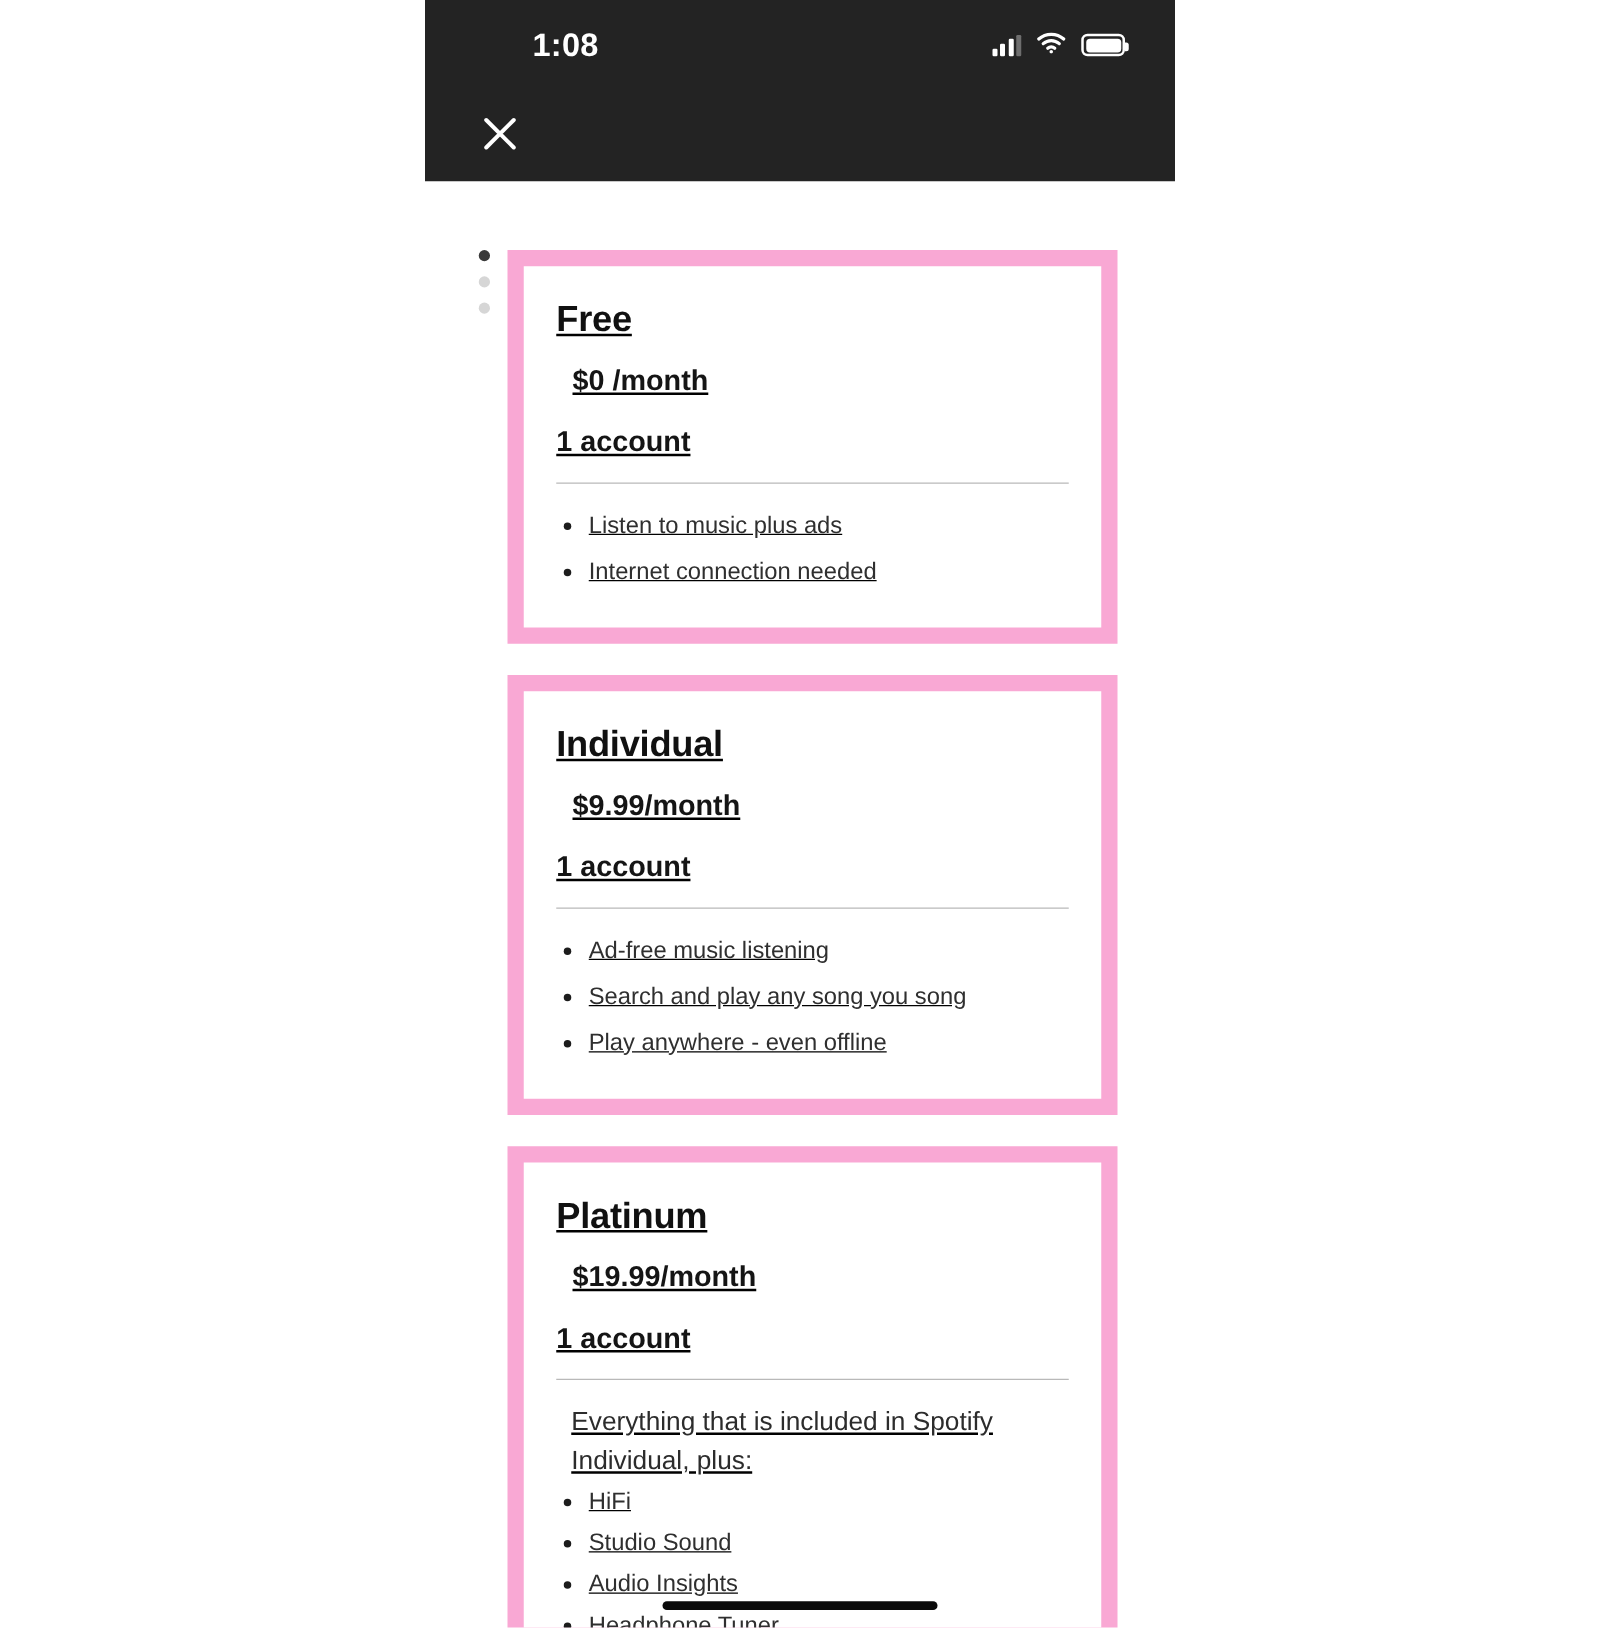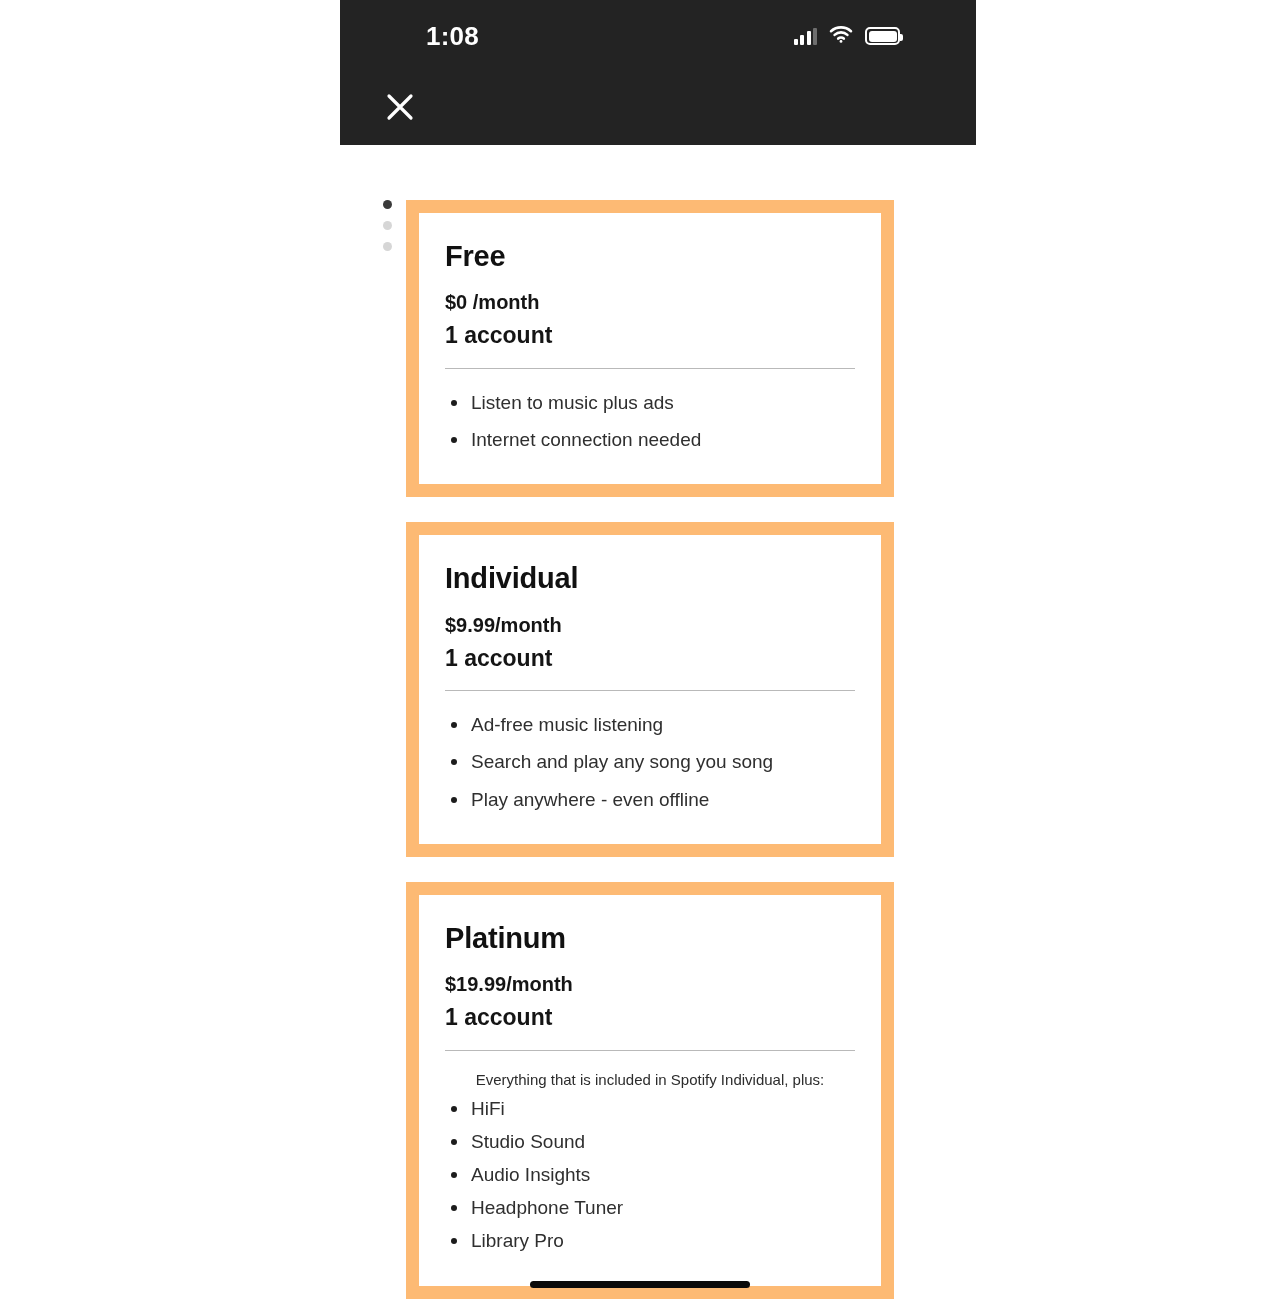--- a/index.html
+++ b/index.html
@@ -27,21 +27,20 @@
   }
 
   
   #header {
     position: absolute;
     left: 340px;
     top: 0;
     width: 600px;
     height: 145px;
     background: #232323;
-    padding-left: 36px;
   }
   #statusbar {
     position: absolute;
     left: 0; top: 0;
     width: 600px;
     height: 72px;
     display: flex;
     align-items: center;
     justify-content: space-between;
     padding: 0 40px 0 86px;
@@ -142,63 +141,63 @@
   .dot.active { background: #3a3a3a; }
 
   
   #plans {
     position: absolute;
     left: 406px;
     top: 200px;
     width: 488px;
   }
   .plan-frame {
-    background: #fdba74;
+    background: #f9a8d4;
     padding: 13px;
     box-sizing: border-box;
     margin-bottom: 25px;
+    text-decoration: underline;
   }
   .plan-card {
     background: #ffffff;
     padding: 28px 26px 30px 26px;
     box-sizing: border-box;
   }
   .plan-title {
     font-size: 29px;
     font-weight: bold;
     color: #111111;
     line-height: 1.05;
     letter-spacing: -0.2px;
     margin: 0 0 16px 0;
   }
   .plan-price {
-    font-size: 20px;
+    font-size: 23px;
     font-weight: bold;
     color: #151515;
     line-height: 1.55;
-    margin: 0;
+    margin: 13px;
   }
   .plan-accounts {
     font-size: 23px;
     font-weight: bold;
     color: #151515;
     line-height: 1.55;
     margin: 0;
   }
   .plan-divider {
     height: 1px;
     background: #b9b9b9;
     margin: 14px 0 0 0;
   }
   .plan-intro {
-    font-size: 15px;
+    font-size: 21px;
     color: #2c2c2c;
     line-height: 1.48;
-    margin: 18px 0 2px 0;
-    text-align: center;
+    margin: 18px 0 2px 12px;
   }
   .plan-features {
     list-style: none;
     margin: 20px 0 0 0;
     padding: 0;
   }
   .plan-features.tight { margin-top: 4px; }
   .plan-features li {
     position: relative;
     font-size: 19px;

